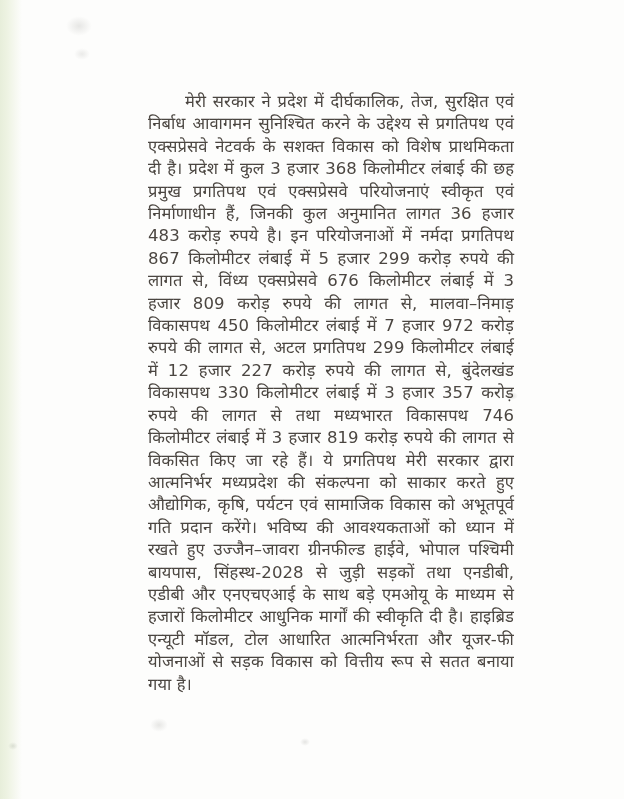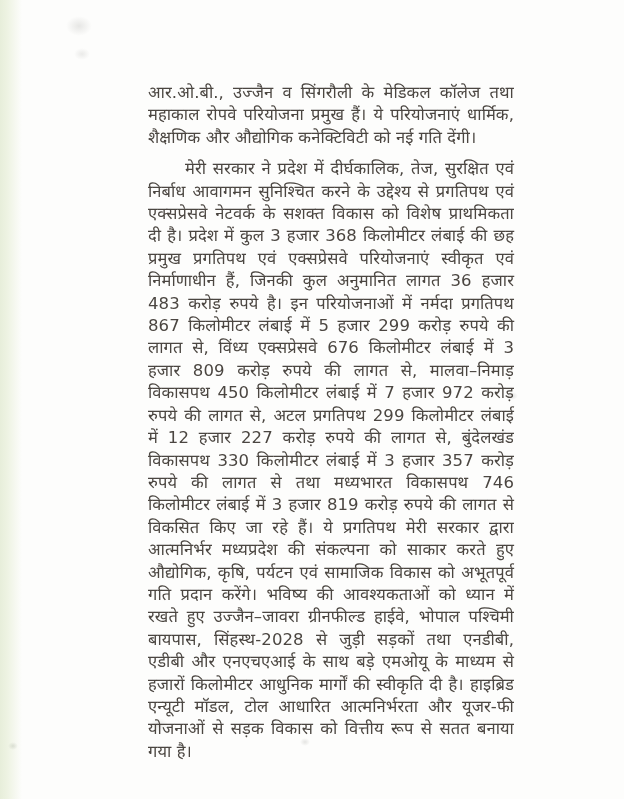--- a/index.html
+++ b/index.html
@@ -81,17 +81,16 @@
   <div class="edge-tint"></div>
 
   <div class="smudge smudge-1"></div>
   <div class="smudge smudge-2"></div>
   <div class="smudge smudge-3"></div>
   <div class="smudge smudge-4"></div>
   <div class="smudge smudge-5"></div>
   <div class="smudge smudge-6"></div>
 
   <div class="text-block">
-    <p>आर.ओ.बी., उज्जैन व सिंगरौली के मेडिकल कॉलेज तथा महाकाल रोपवे परियोजना प्रमुख हैं। ये परियोजनाएं धार्मिक, शैक्षणिक और औद्योगिक कनेक्टिविटी को नई गति देंगी।</p>
     <p class="para-indent">मेरी सरकार ने प्रदेश में दीर्घकालिक, तेज, सुरक्षित एवं निर्बाध आवागमन सुनिश्चित करने के उद्देश्य से प्रगतिपथ एवं एक्सप्रेसवे नेटवर्क के सशक्त विकास को विशेष प्राथमिकता दी है। प्रदेश में कुल 3 हजार 368 किलोमीटर लंबाई की छह प्रमुख प्रगतिपथ एवं एक्सप्रेसवे परियोजनाएं स्वीकृत एवं निर्माणाधीन हैं, जिनकी कुल अनुमानित लागत 36 हजार 483 करोड़ रुपये है। इन परियोजनाओं में नर्मदा प्रगतिपथ 867 किलोमीटर लंबाई में 5 हजार 299 करोड़ रुपये की लागत से, विंध्य एक्सप्रेसवे 676 किलोमीटर लंबाई में 3 हजार 809 करोड़ रुपये की लागत से, मालवा–निमाड़ विकासपथ 450 किलोमीटर लंबाई में 7 हजार 972 करोड़ रुपये की लागत से, अटल प्रगतिपथ 299 किलोमीटर लंबाई में 12 हजार 227 करोड़ रुपये की लागत से, बुंदेलखंड विकासपथ 330 किलोमीटर लंबाई में 3 हजार 357 करोड़ रुपये की लागत से तथा मध्यभारत विकासपथ 746 किलोमीटर लंबाई में 3 हजार 819 करोड़ रुपये की लागत से विकसित किए जा रहे हैं। ये प्रगतिपथ मेरी सरकार द्वारा आत्मनिर्भर मध्यप्रदेश की संकल्पना को साकार करते हुए औद्योगिक, कृषि, पर्यटन एवं सामाजिक विकास को अभूतपूर्व गति प्रदान करेंगे। भविष्य की आवश्यकताओं को ध्यान में रखते हुए उज्जैन–जावरा ग्रीनफील्ड हाईवे, भोपाल पश्चिमी बायपास, सिंहस्थ-2028 से जुड़ी सड़कों तथा एनडीबी, एडीबी और एनएचएआई के साथ बड़े एमओयू के माध्यम से हजारों किलोमीटर आधुनिक मार्गों की स्वीकृति दी है। हाइब्रिड एन्यूटी मॉडल, टोल आधारित आत्मनिर्भरता और यूजर-फी योजनाओं से सड़क विकास को वित्तीय रूप से सतत बनाया गया है।</p>
   </div>
 
 </div>
 
 </body></html>

